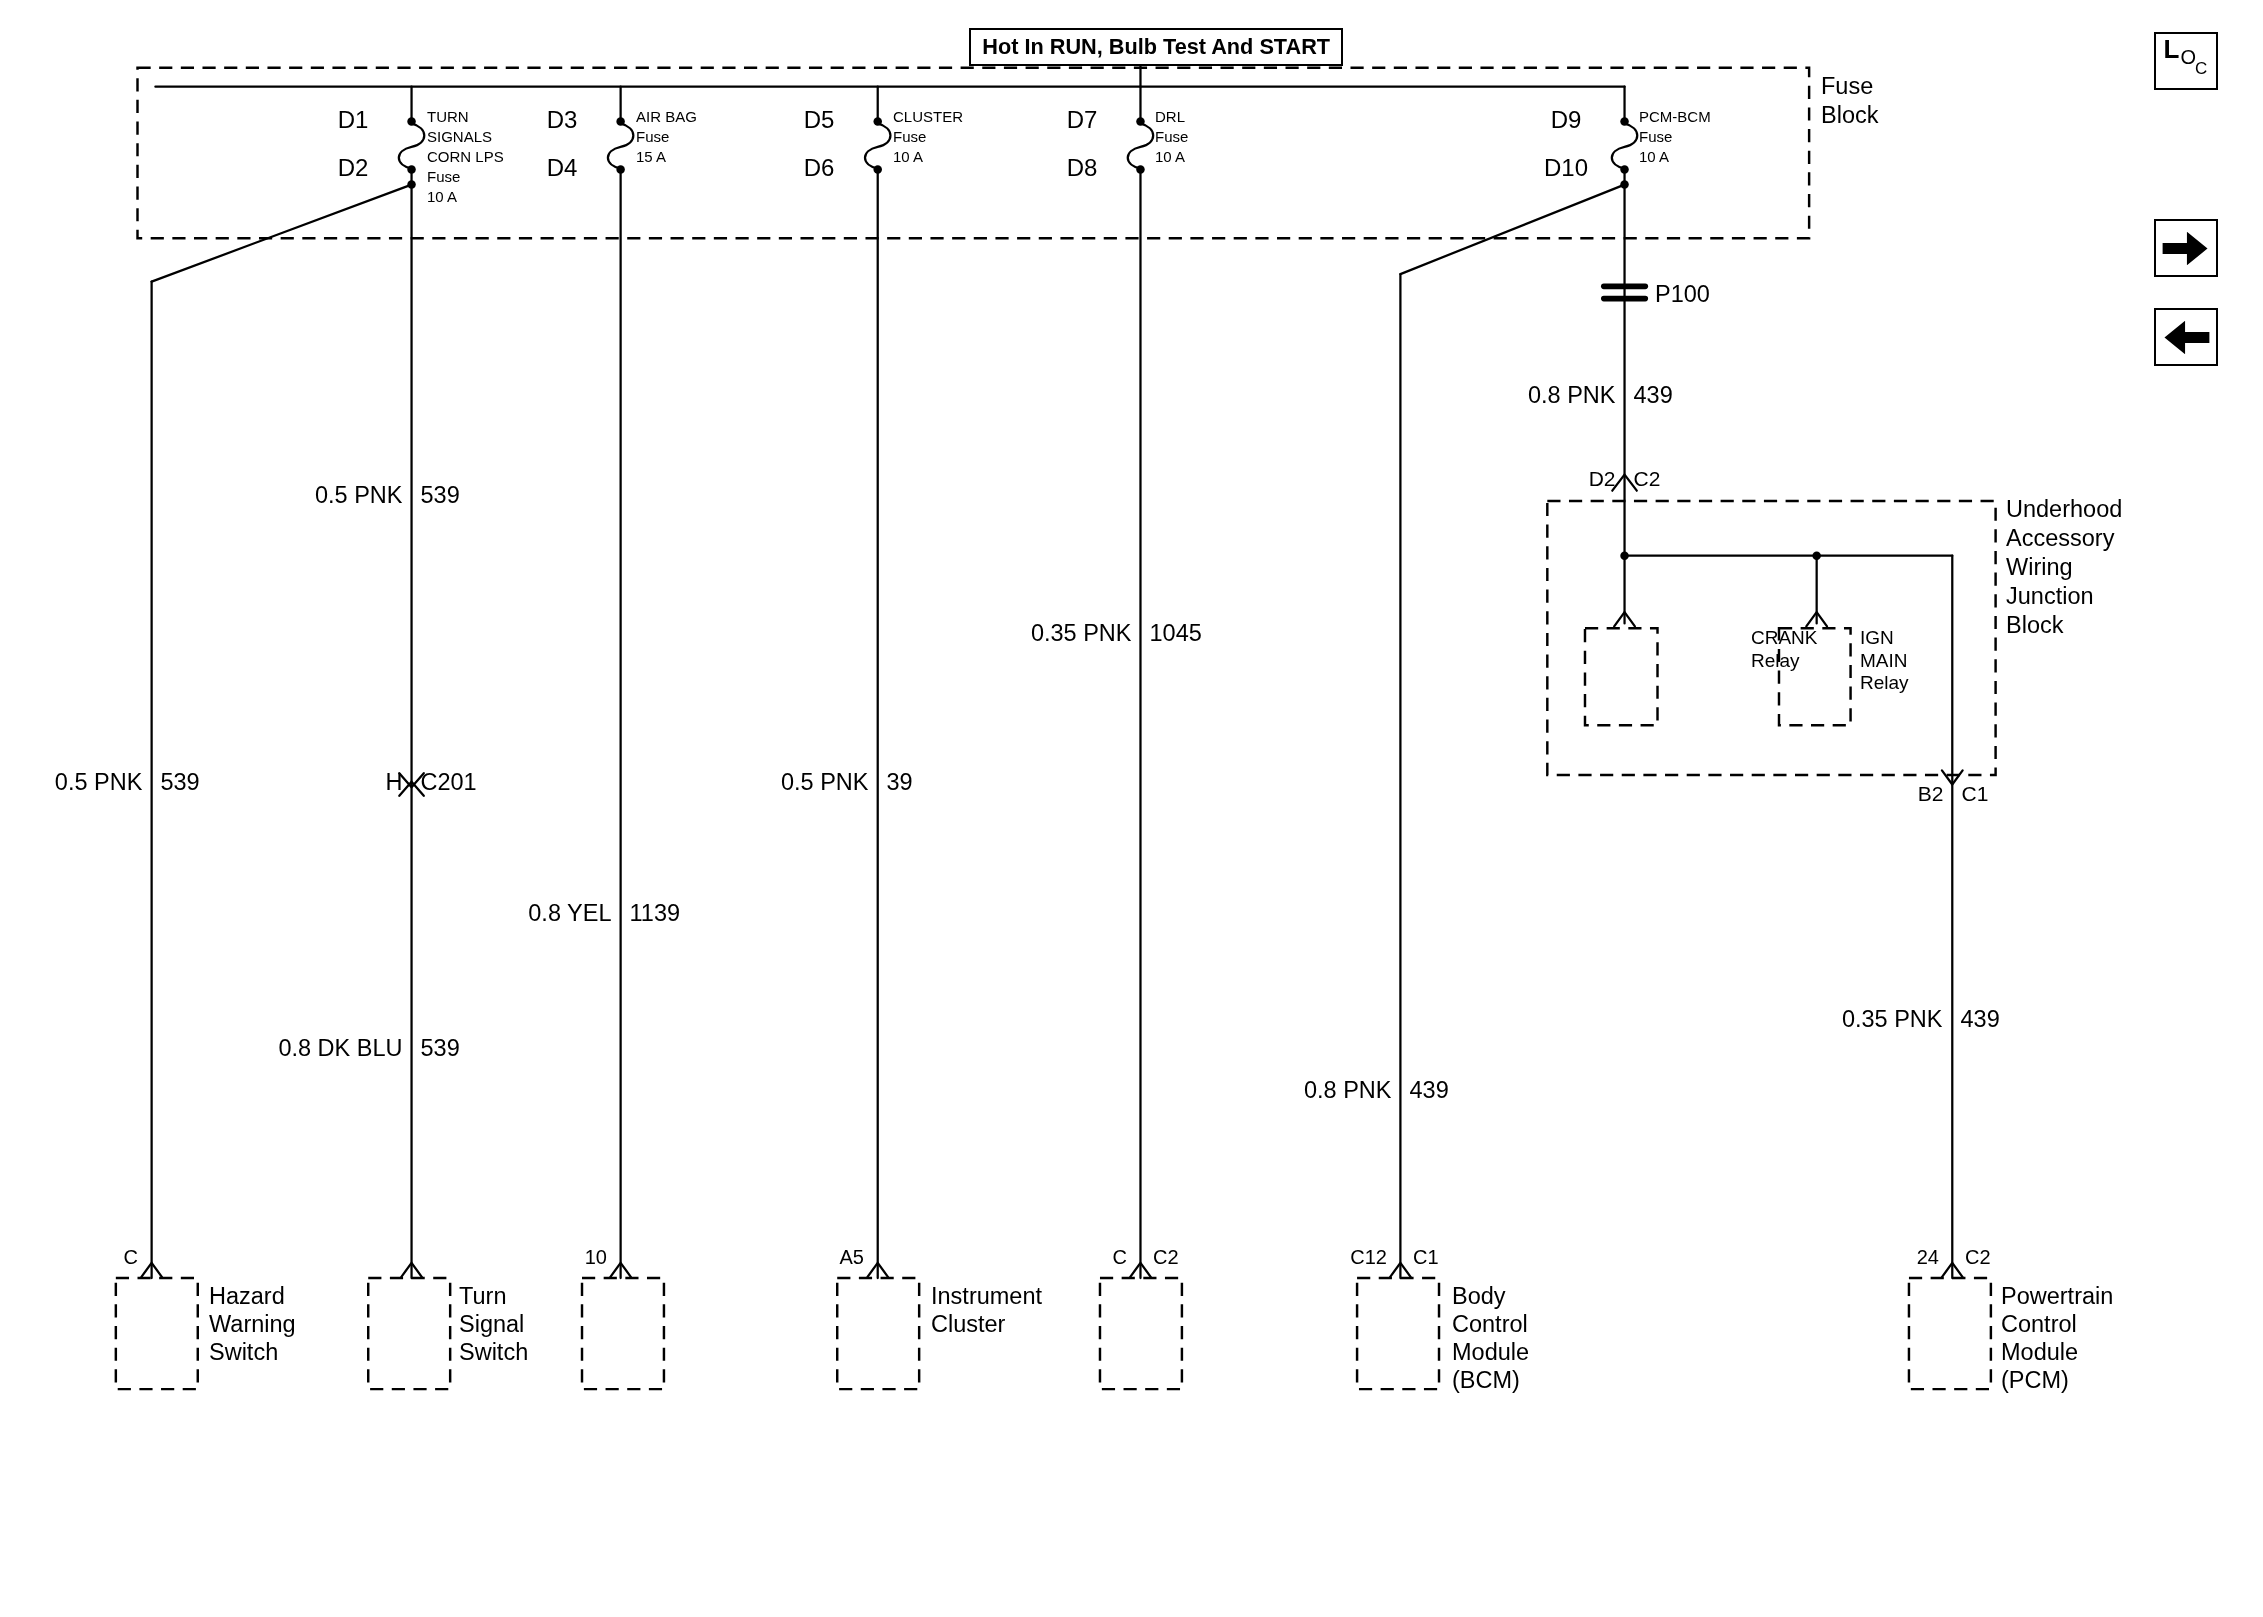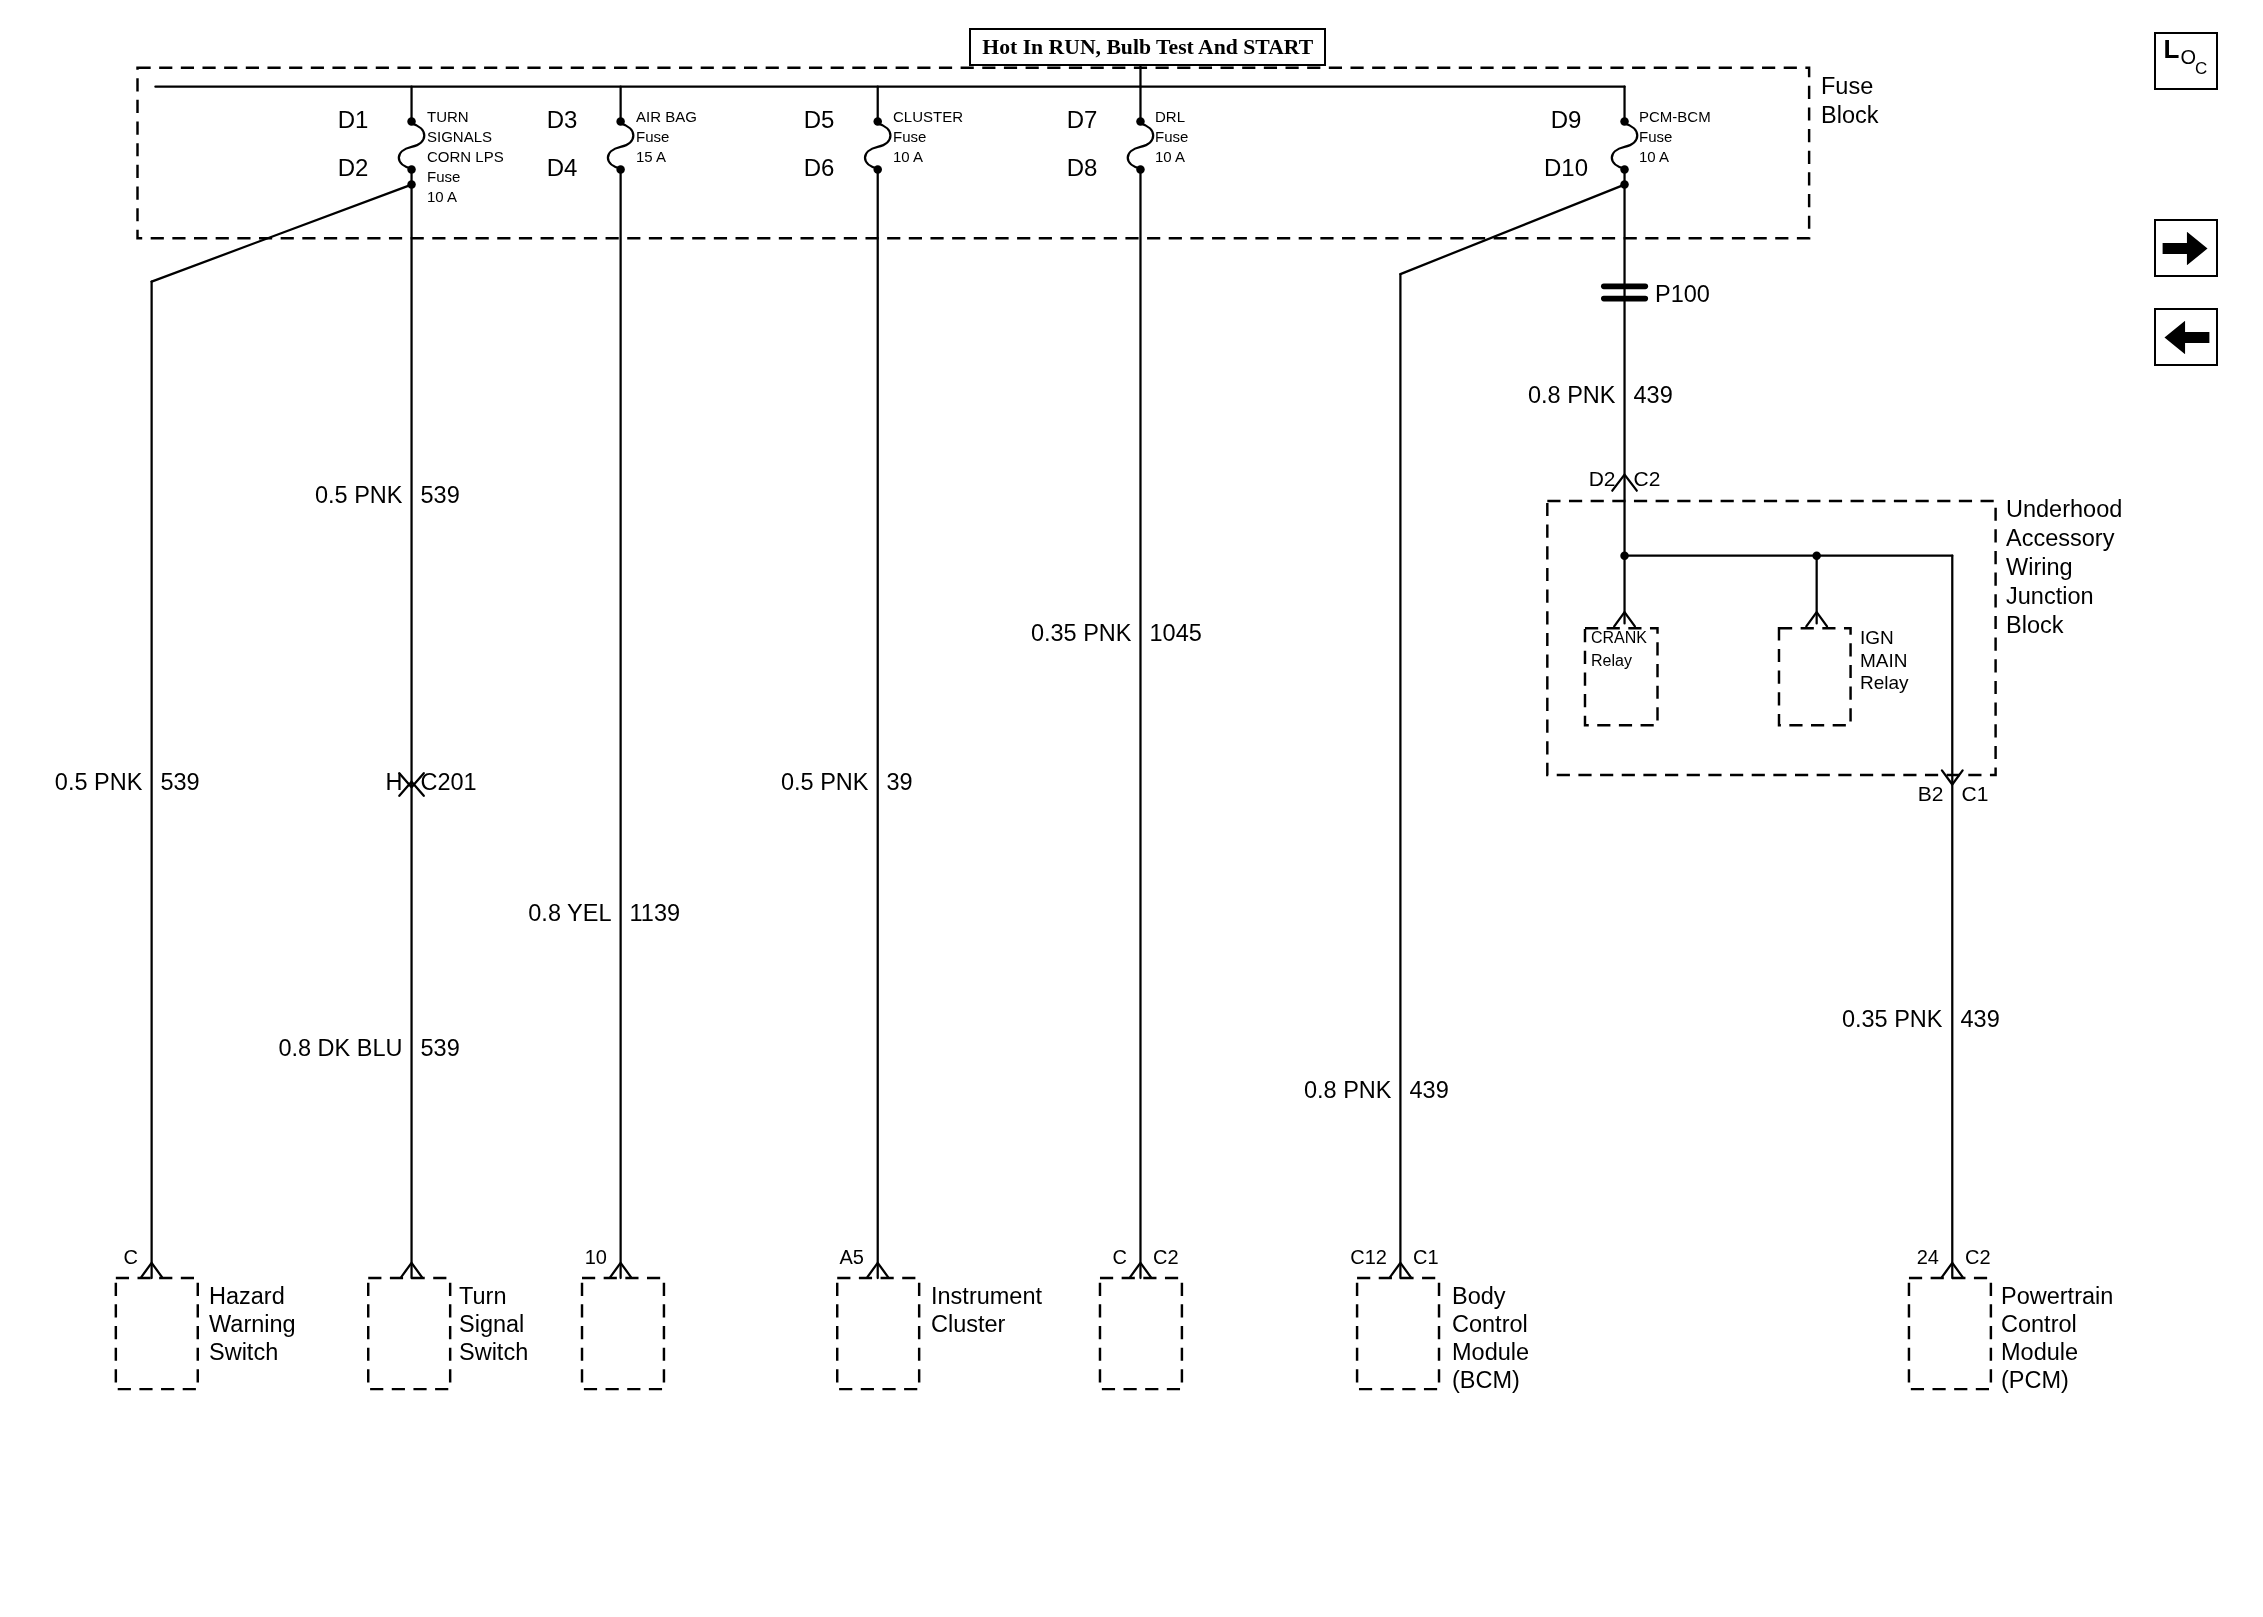--- a/index.html
+++ b/index.html
@@ -4,21 +4,21 @@
 <style>
   *{margin:0;padding:0;box-sizing:border-box}
   html,body{background:#fff}
   #canvas{
     position:relative;width:2264px;height:1618px;background:#fff;
     font-family:"Liberation Sans",sans-serif;color:#000;overflow:hidden;
   }
   svg.layer{position:absolute;left:0;top:0}
   .banner{
     position:absolute;border:2.8px solid #000;background:#fff;
-    font-size:21.7px;line-height:26px;font-weight:bold;padding:3.8px 11.3px;white-space:nowrap;font-family:Liberation Serif, serif;
+    font-size:21.7px;line-height:26px;font-weight:bold;padding:3.8px 11.3px;white-space:nowrap;
   }
   .lbl{position:absolute;font-size:23.5px;line-height:29px}
   .straddle{position:absolute;display:flex;width:301px;font-size:23.5px;line-height:28px}
   .straddle .l{flex:1;text-align:right;padding-right:4px}
   .straddle .r{flex:1;text-align:left;padding-left:14px}
   .straddle.sm{width:245px;font-size:21px;line-height:24.5px}
   .fterm{position:absolute;width:90px;text-align:center;font-size:24px;line-height:22.6px}
   .fname-block{position:absolute;width:89px;font-size:15px;line-height:20px}
   .cterm{position:absolute;width:94px;font-size:20px;line-height:23.5px}
   .cterm.lt{text-align:right}
@@ -216,21 +216,21 @@
   </div>
   <div class="straddle sm" style="left:1830px;top:782px">
     <span class="l">B2</span>
     <span class="r">C1</span>
   </div>
 
   <div class="lbl" style="left:1655px;top:280px">P100</div>
 
   <div class="lbl" style="left:2006px;top:495px;width:132px">Underhood Accessory Wiring Junction Block</div>
 
-  <div class="lbl" style="left:1591px;top:627px;width:89px;font-size:16px;line-height:22.6px">CRANK Relay</div>
+  <div class="lbl" style="left:1751px;top:627px;width:89px;font-size:19px;line-height:22.6px">CRANK Relay</div>
 
   <div class="lbl" style="left:1860px;top:627px;width:66px;font-size:19px;line-height:22.6px">IGN MAIN Relay</div>
 
   <div class="cterm lt" style="left:44px;top:1246px">C</div>
   <div class="cterm lt" style="left:513px;top:1246px">10</div>
   <div class="cterm lt" style="left:770px;top:1246px">A5</div>
   <div class="cterm lt" style="left:1033px;top:1246px">C</div>
   <div class="cterm rt" style="left:1153px;top:1246px">C2</div>
   <div class="cterm lt" style="left:1293px;top:1246px">C12</div>
   <div class="cterm rt" style="left:1413px;top:1246px">C1</div>

